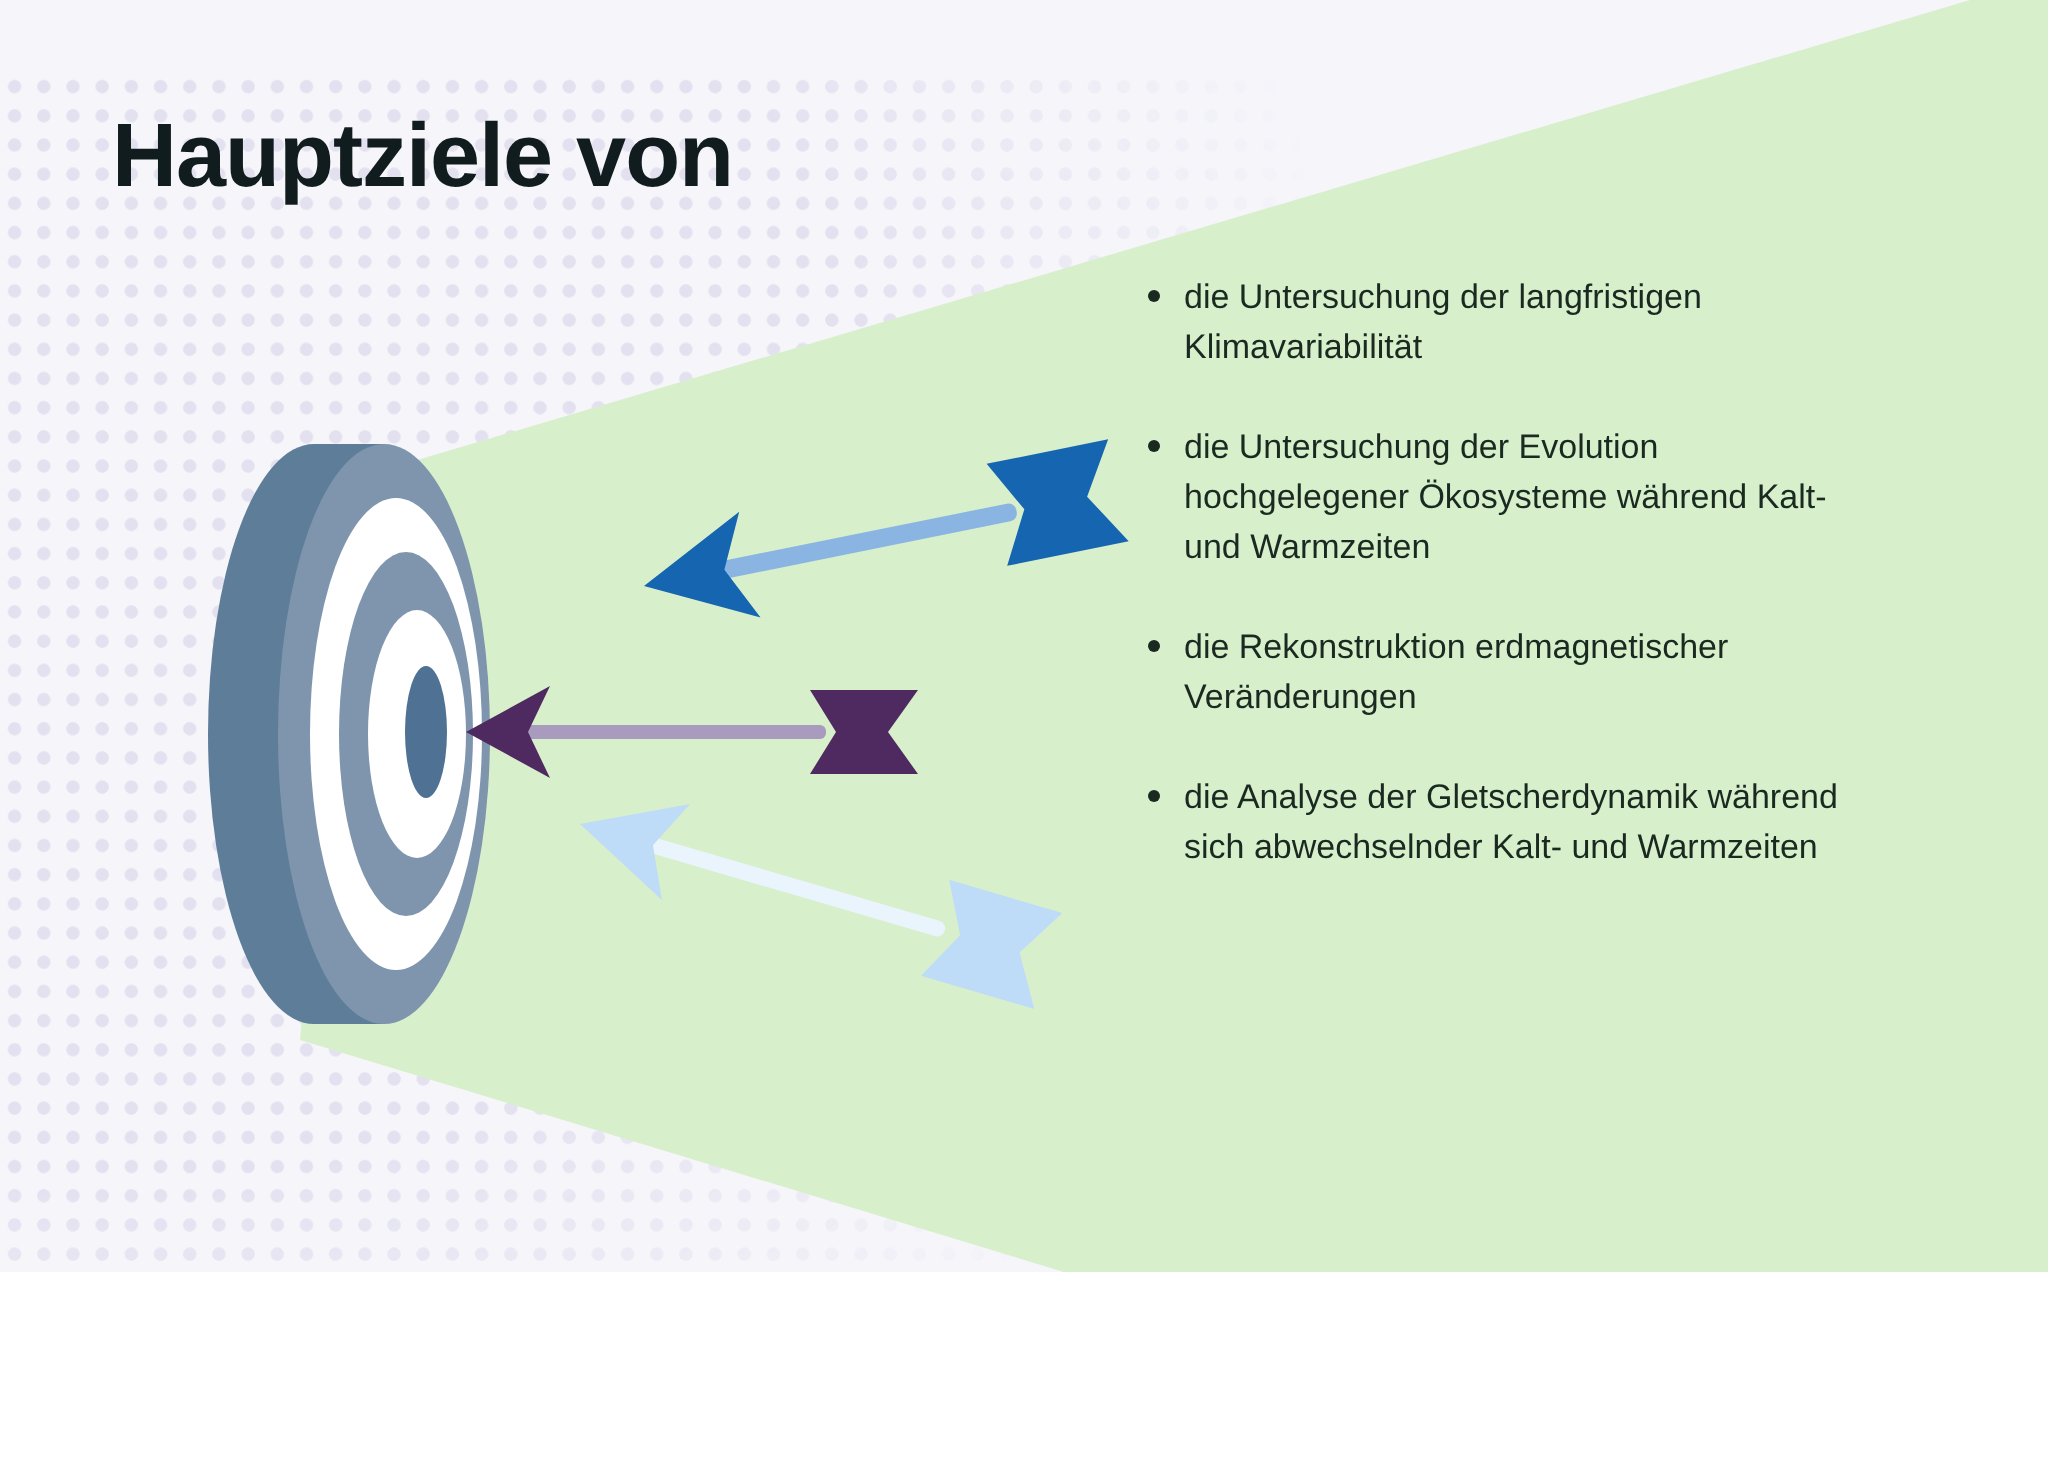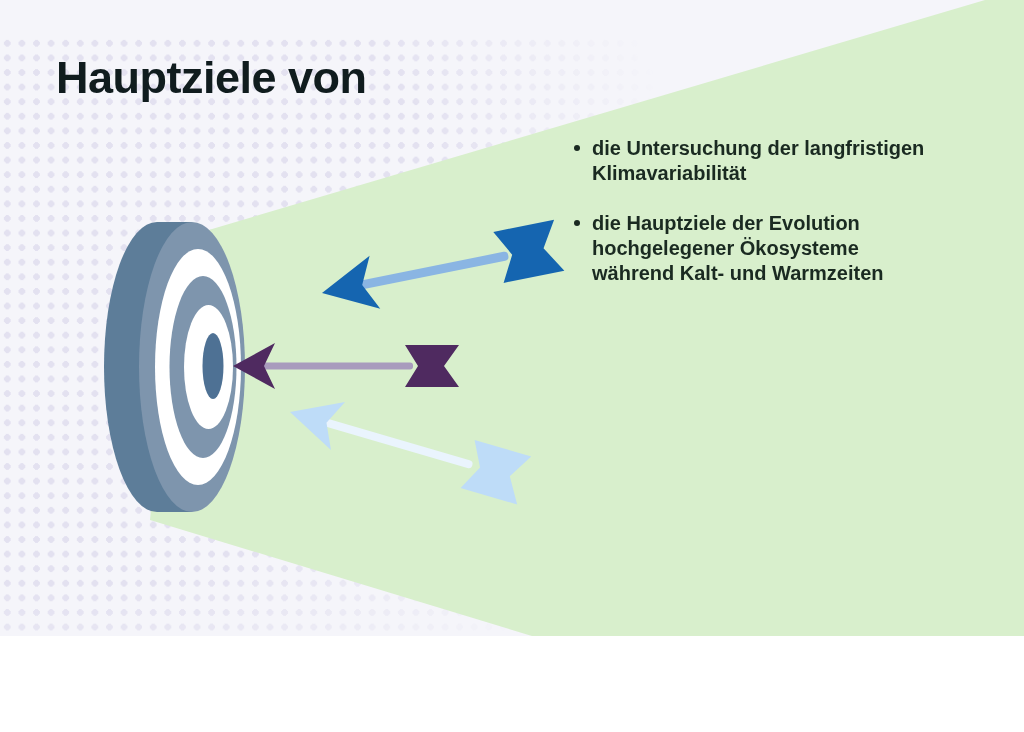--- a/index.html
+++ b/index.html
@@ -55,23 +55,23 @@
     margin-bottom: 25px;
   }
   .bullet-marker {
     flex: 0 0 auto;
     width: 6px; height: 6px;
     border-radius: 50%;
     margin: 9px 12px 0 0;
     background: var(--bullet-text, #1a2a21);
   }
   .bullet-text {
-    font-size: 20px;
+    font-size: 17px;
     line-height: 25px;
-    font-weight: 700;
+    font-weight: 400;
     color: var(--bullet-text, #1a2a21);
   }
 </style>
 </head>
 <body>
 
 <div class="canvas">
 
   <div class="dot-field"></div>
 
@@ -112,17 +112,25 @@
     <div>Hauptziele von</div>
   </div>
 
   <ul class="bullet-list">
     <li class="bullet-item">
       <span class="bullet-marker"></span>
       <span class="bullet-text">die Untersuchung der langfristigen Klimavariabilität</span>
     </li>
     <li class="bullet-item">
       <span class="bullet-marker"></span>
-      <span class="bullet-text">die Hauptziele der Evolution hochgelegener Ökosysteme während Kalt- und Warmzeiten</span>
+      <span class="bullet-text">die Untersuchung der Evolution hochgelegener Ökosysteme während Kalt- und Warmzeiten</span>
+    </li>
+    <li class="bullet-item">
+      <span class="bullet-marker"></span>
+      <span class="bullet-text">die Rekonstruktion erdmagnetischer Veränderungen</span>
+    </li>
+    <li class="bullet-item">
+      <span class="bullet-marker"></span>
+      <span class="bullet-text">die Analyse der Gletscherdynamik während sich abwechselnder Kalt- und Warmzeiten</span>
     </li>
   </ul>
 
 </div>
 
 </body></html>

